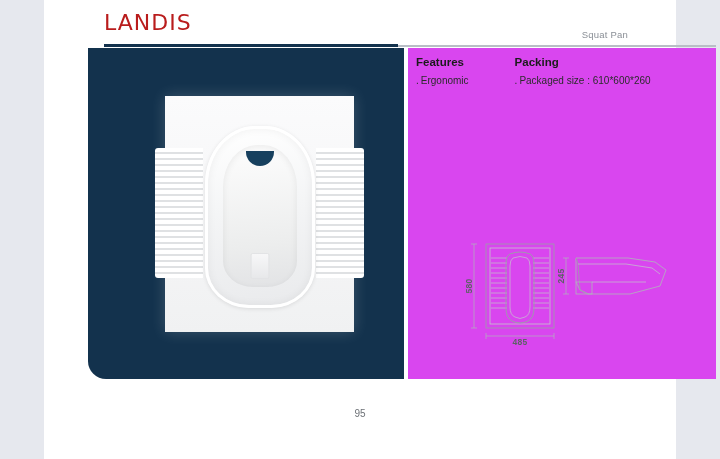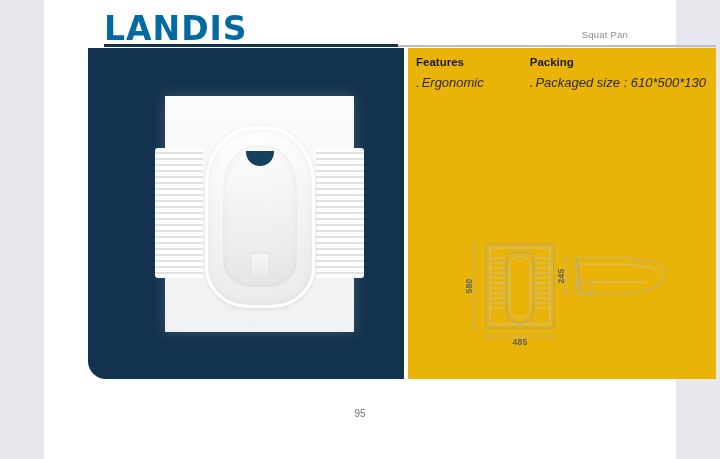--- a/index.html
+++ b/index.html
@@ -28,24 +28,24 @@
     width: 632px;
     height: 459px;
     background: #ffffff;
   }
 
   
   .brand-logo {
     position: absolute;
     left: 60px;
     top: 12px;
-    font-size: 33px;
-    font-weight: 700;
+    font-size: 22px;
+    font-weight: 400;
     letter-spacing: 1px;
-    color: #0369a1;
+    color: #b91c1c;
     font-family: "DejaVu Sans", sans-serif;
     line-height: 1;
     white-space: nowrap;
   }
   .header-rule-dark {
     position: absolute;
     left: 60px;
     top: 44px;
     width: 294px;
     height: 3px;
@@ -151,45 +151,44 @@
     border-radius: 2px;
   }
 
   
   .spec-panel {
     position: absolute;
     left: 364px;
     top: 48px;
     width: 308px;
     height: 331px;
-    background: #eab308;
+    background: #d946ef;
   }
   .spec-cols {
     position: absolute;
     left: 8px;
     top: 8px;
     right: 8px;
     display: flex;
     gap: 34px;
   }
   .spec-col { flex: 0 0 auto; }
   .spec-col.packing { margin-left: 12px; }
   .spec-title {
     font-size: 11.5px;
     font-weight: 700;
     color: #1b1b1b;
     margin-bottom: 5px;
     white-space: nowrap;
   }
   .spec-item {
-    font-size: 13px;
+    font-size: 10px;
     color: #2b2b2b;
     line-height: 1.52;
     white-space: nowrap;
-    font-style: italic;
   }
   .spec-item .dot { color: #2b2b2b; margin-right: 2px; }
 
   
   .tech-drawings {
     position: absolute;
     left: 52px;
     top: 190px;
     width: 240px;
     height: 110px;
@@ -245,21 +244,21 @@
         <div class="spec-col features">
           <div class="spec-title">Features</div>
           <div class="spec-item">
             <span class="dot">.</span><span>Ergonomic</span>
           </div>
         </div>
 
         <div class="spec-col packing">
           <div class="spec-title">Packing</div>
           <div class="spec-item">
-            <span class="dot">.</span><span>Packaged size : 610*500*130</span>
+            <span class="dot">.</span><span>Packaged size : 610*600*260</span>
           </div>
         </div>
 
       </div>
 
       <div class="tech-drawings">
         <svg class="tech-svg" width="240" height="110" viewBox="0 0 240 110">
 
           <g stroke="#9aa0a6" fill="none" stroke-width="0.8">
             <rect x="26" y="6" width="68" height="84"></rect>

